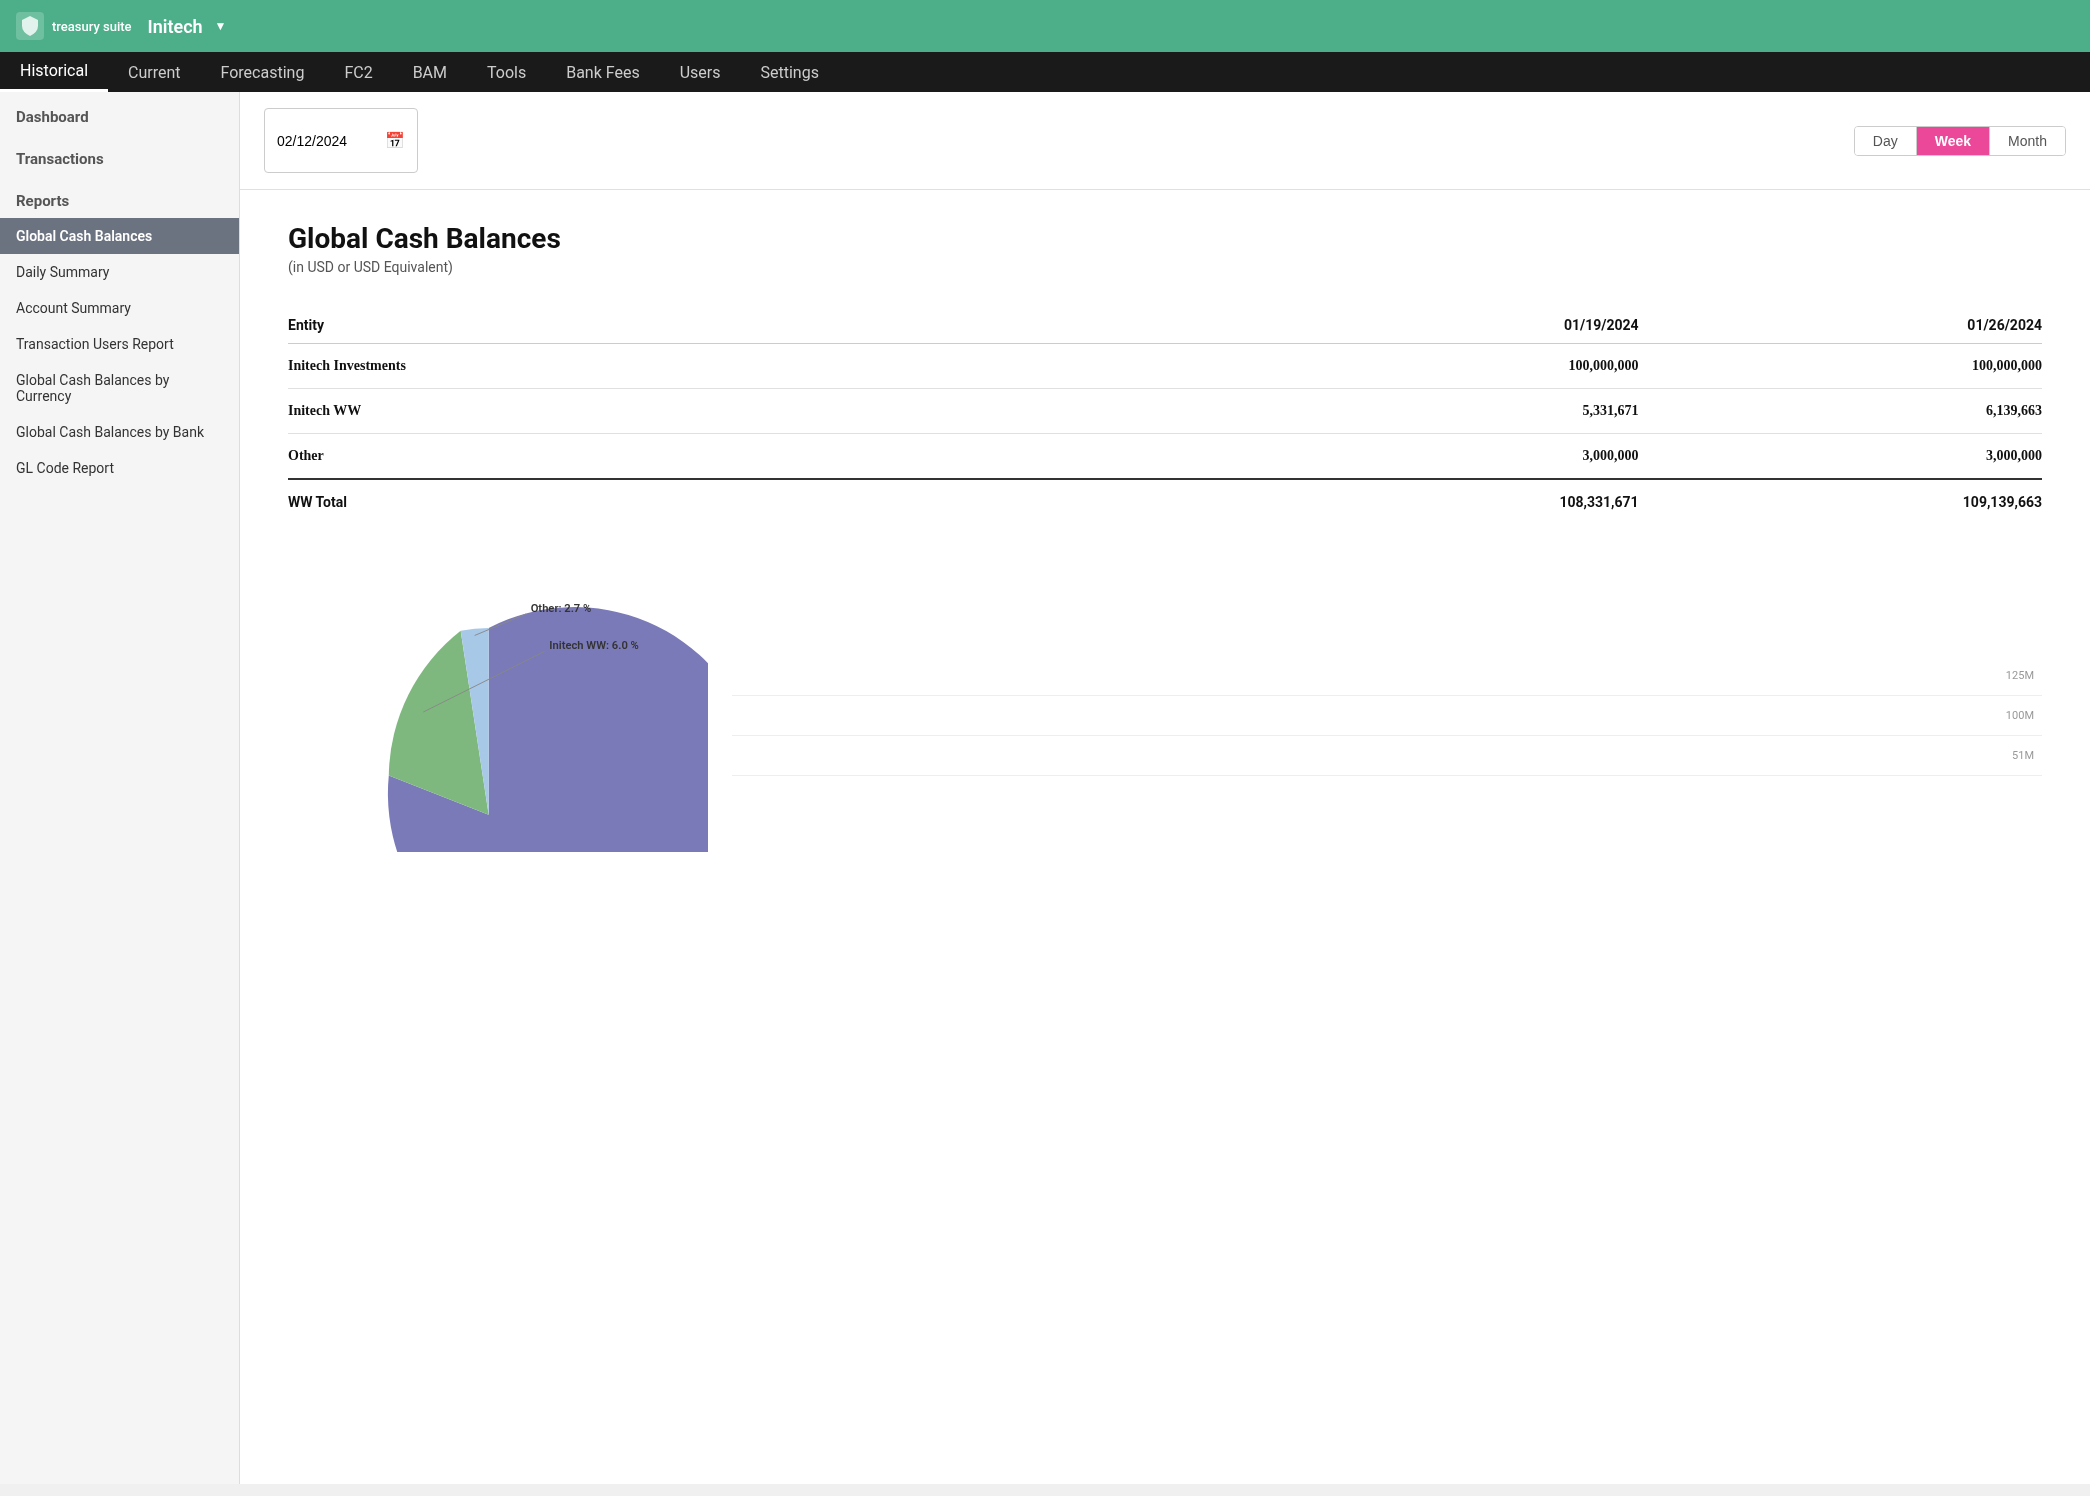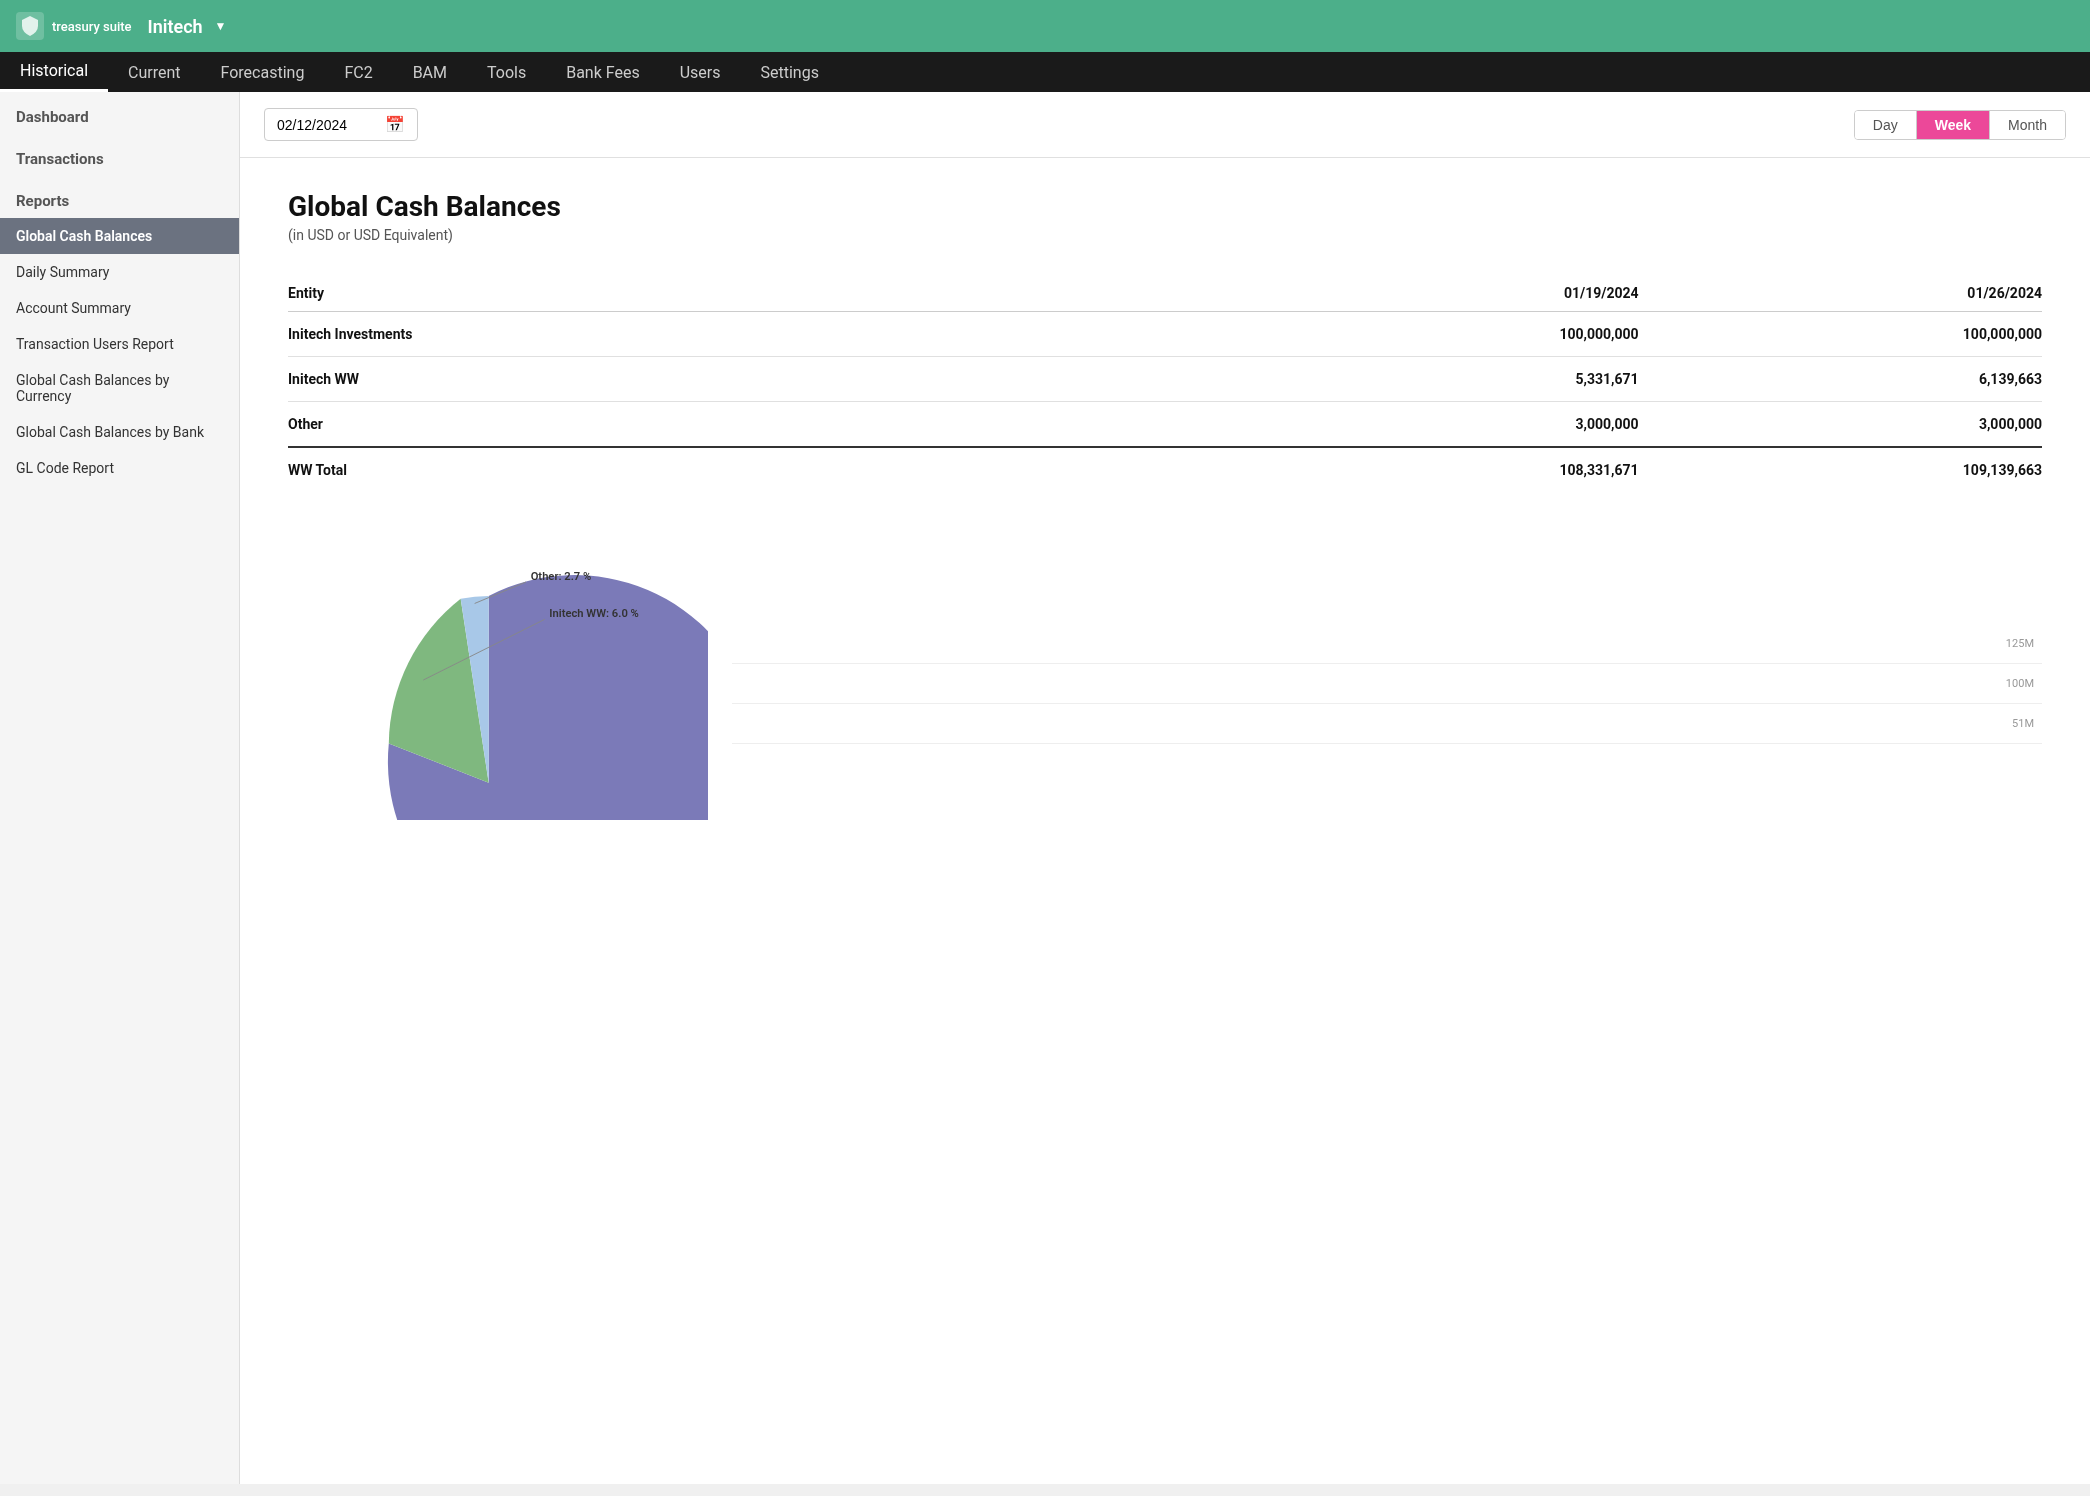--- a/index.html
+++ b/index.html
@@ -108,21 +108,21 @@
       display: flex;
       align-items: center;
       gap: 16px;
       background: white;
     }
     .date-input-wrapper {
       display: flex;
       align-items: center;
       border: 1px solid #ccc;
       border-radius: 4px;
-      padding: 6px 12px;
+      padding: 22px 12px;
       font-size: 14px;
       gap: 8px;
       background: white;
     }
     .date-input-wrapper input {
       border: none;
       outline: none;
       font-size: 14px;
       width: 100px;
     }
@@ -181,21 +181,21 @@
     }
     .cash-table td {
       padding: 14px 0;
       font-size: 14px;
       border-bottom: 1px solid #e0e0e0;
       color: #111;
     }
     .cash-table td:not(:first-child) {
       text-align: right;
     }
-    .cash-table tr.entity-row td { font-weight: 700; }
+    .cash-table tr.entity-row td { font-weight: 700; font-family: Liberation Serif, serif; }
     .cash-table tr.total-row td {
       font-weight: 700;
       border-top: 2px solid #333;
       border-bottom: none;
     }
     .col-entity { width: 55%; }
     .col-date1 { width: 22%; }
     .col-date2 { width: 23%; }
 
     

